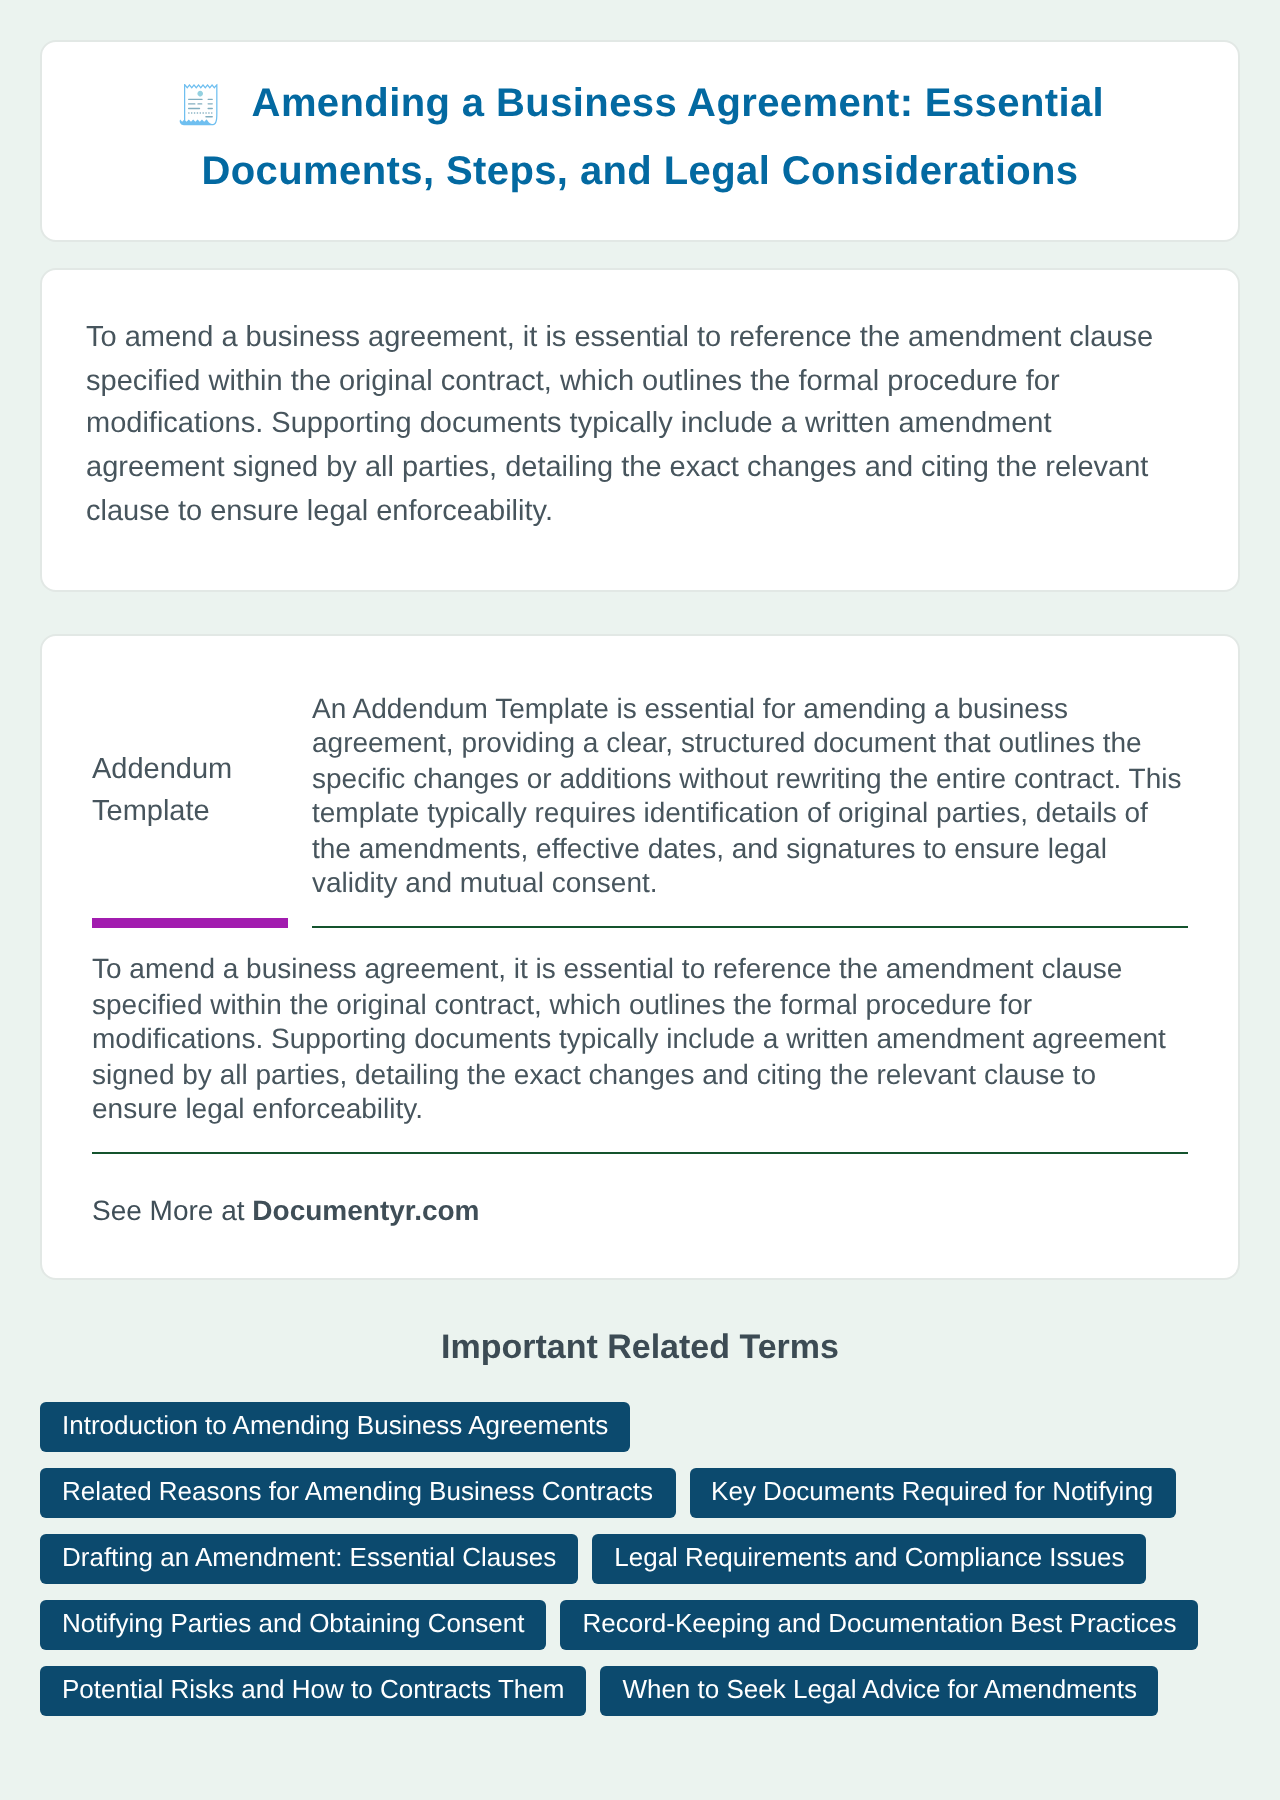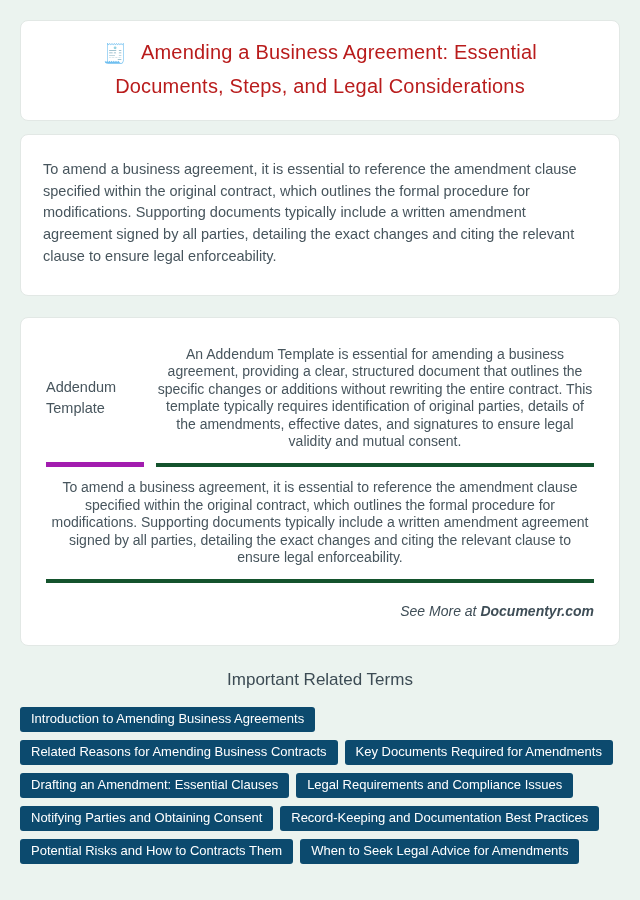--- a/index.html
+++ b/index.html
@@ -18,22 +18,22 @@
   }
   
   #title-card {
     margin-top: 20px;
     padding: 15px 34px 17px;
     text-align: center;
   }
   #title-card h1 {
     font-size: 20px;
     line-height: 33px;
-    font-weight: 400;
-    color: #b91c1c;
+    font-weight: 700;
+    color: #0369a1;
     letter-spacing: 0.2px;
   }
   .title-icon {
     font-size: 19px;
     margin-right: 14px;
     vertical-align: -1px;
   }
   
   #intro-card {
     margin-top: 13px;
@@ -62,38 +62,36 @@
     align-items: center;
     font-size: 14.5px;
     line-height: 21px;
     border-bottom: 5px solid #a21caf;
     padding: 12px 0;
   }
   .tcell-def {
     flex: 1;
     font-size: 14px;
     line-height: 17.6px;
-    border-bottom: 4px solid #14532d;
+    border-bottom: 1px solid #14532d;
     padding: 12px 0;
-    text-align: center;
   }
   .see-more {
-    text-align: right;
-    font-style: italic;
+    text-align: left;
     font-size: 14px;
     color: #3f4e57;
     margin: 20px 0 14px;
   }
   .see-more b { cursor: pointer; }
   
   #related-heading {
     margin: 24px 0 17px;
     text-align: center;
     font-size: 17px;
-    font-weight: 400;
+    font-weight: 700;
     color: #3c4b54;
   }
   #tags {
     margin: 0 20px;
     display: flex;
     flex-wrap: wrap;
     gap: 8px 7px;
   }
   .tag {
     display: inline-block;
@@ -130,20 +128,20 @@
     </div>
   </div>
   <div class="see-more"><span>See More at </span><b>Documentyr.com</b></div>
 </div>
 
 <h2 id="related-heading">Important Related Terms</h2>
 
 <div id="tags">
     <span class="tag">Introduction to Amending Business Agreements</span>
     <span class="tag">Related Reasons for Amending Business Contracts</span>
-    <span class="tag">Key Documents Required for Amendments</span>
+    <span class="tag">Key Documents Required for Notifying</span>
     <span class="tag">Drafting an Amendment: Essential Clauses</span>
     <span class="tag">Legal Requirements and Compliance Issues</span>
     <span class="tag">Notifying Parties and Obtaining Consent</span>
     <span class="tag">Record-Keeping and Documentation Best Practices</span>
     <span class="tag">Potential Risks and How to Contracts Them</span>
     <span class="tag">When to Seek Legal Advice for Amendments</span>
   </div>
 
 </body></html>

